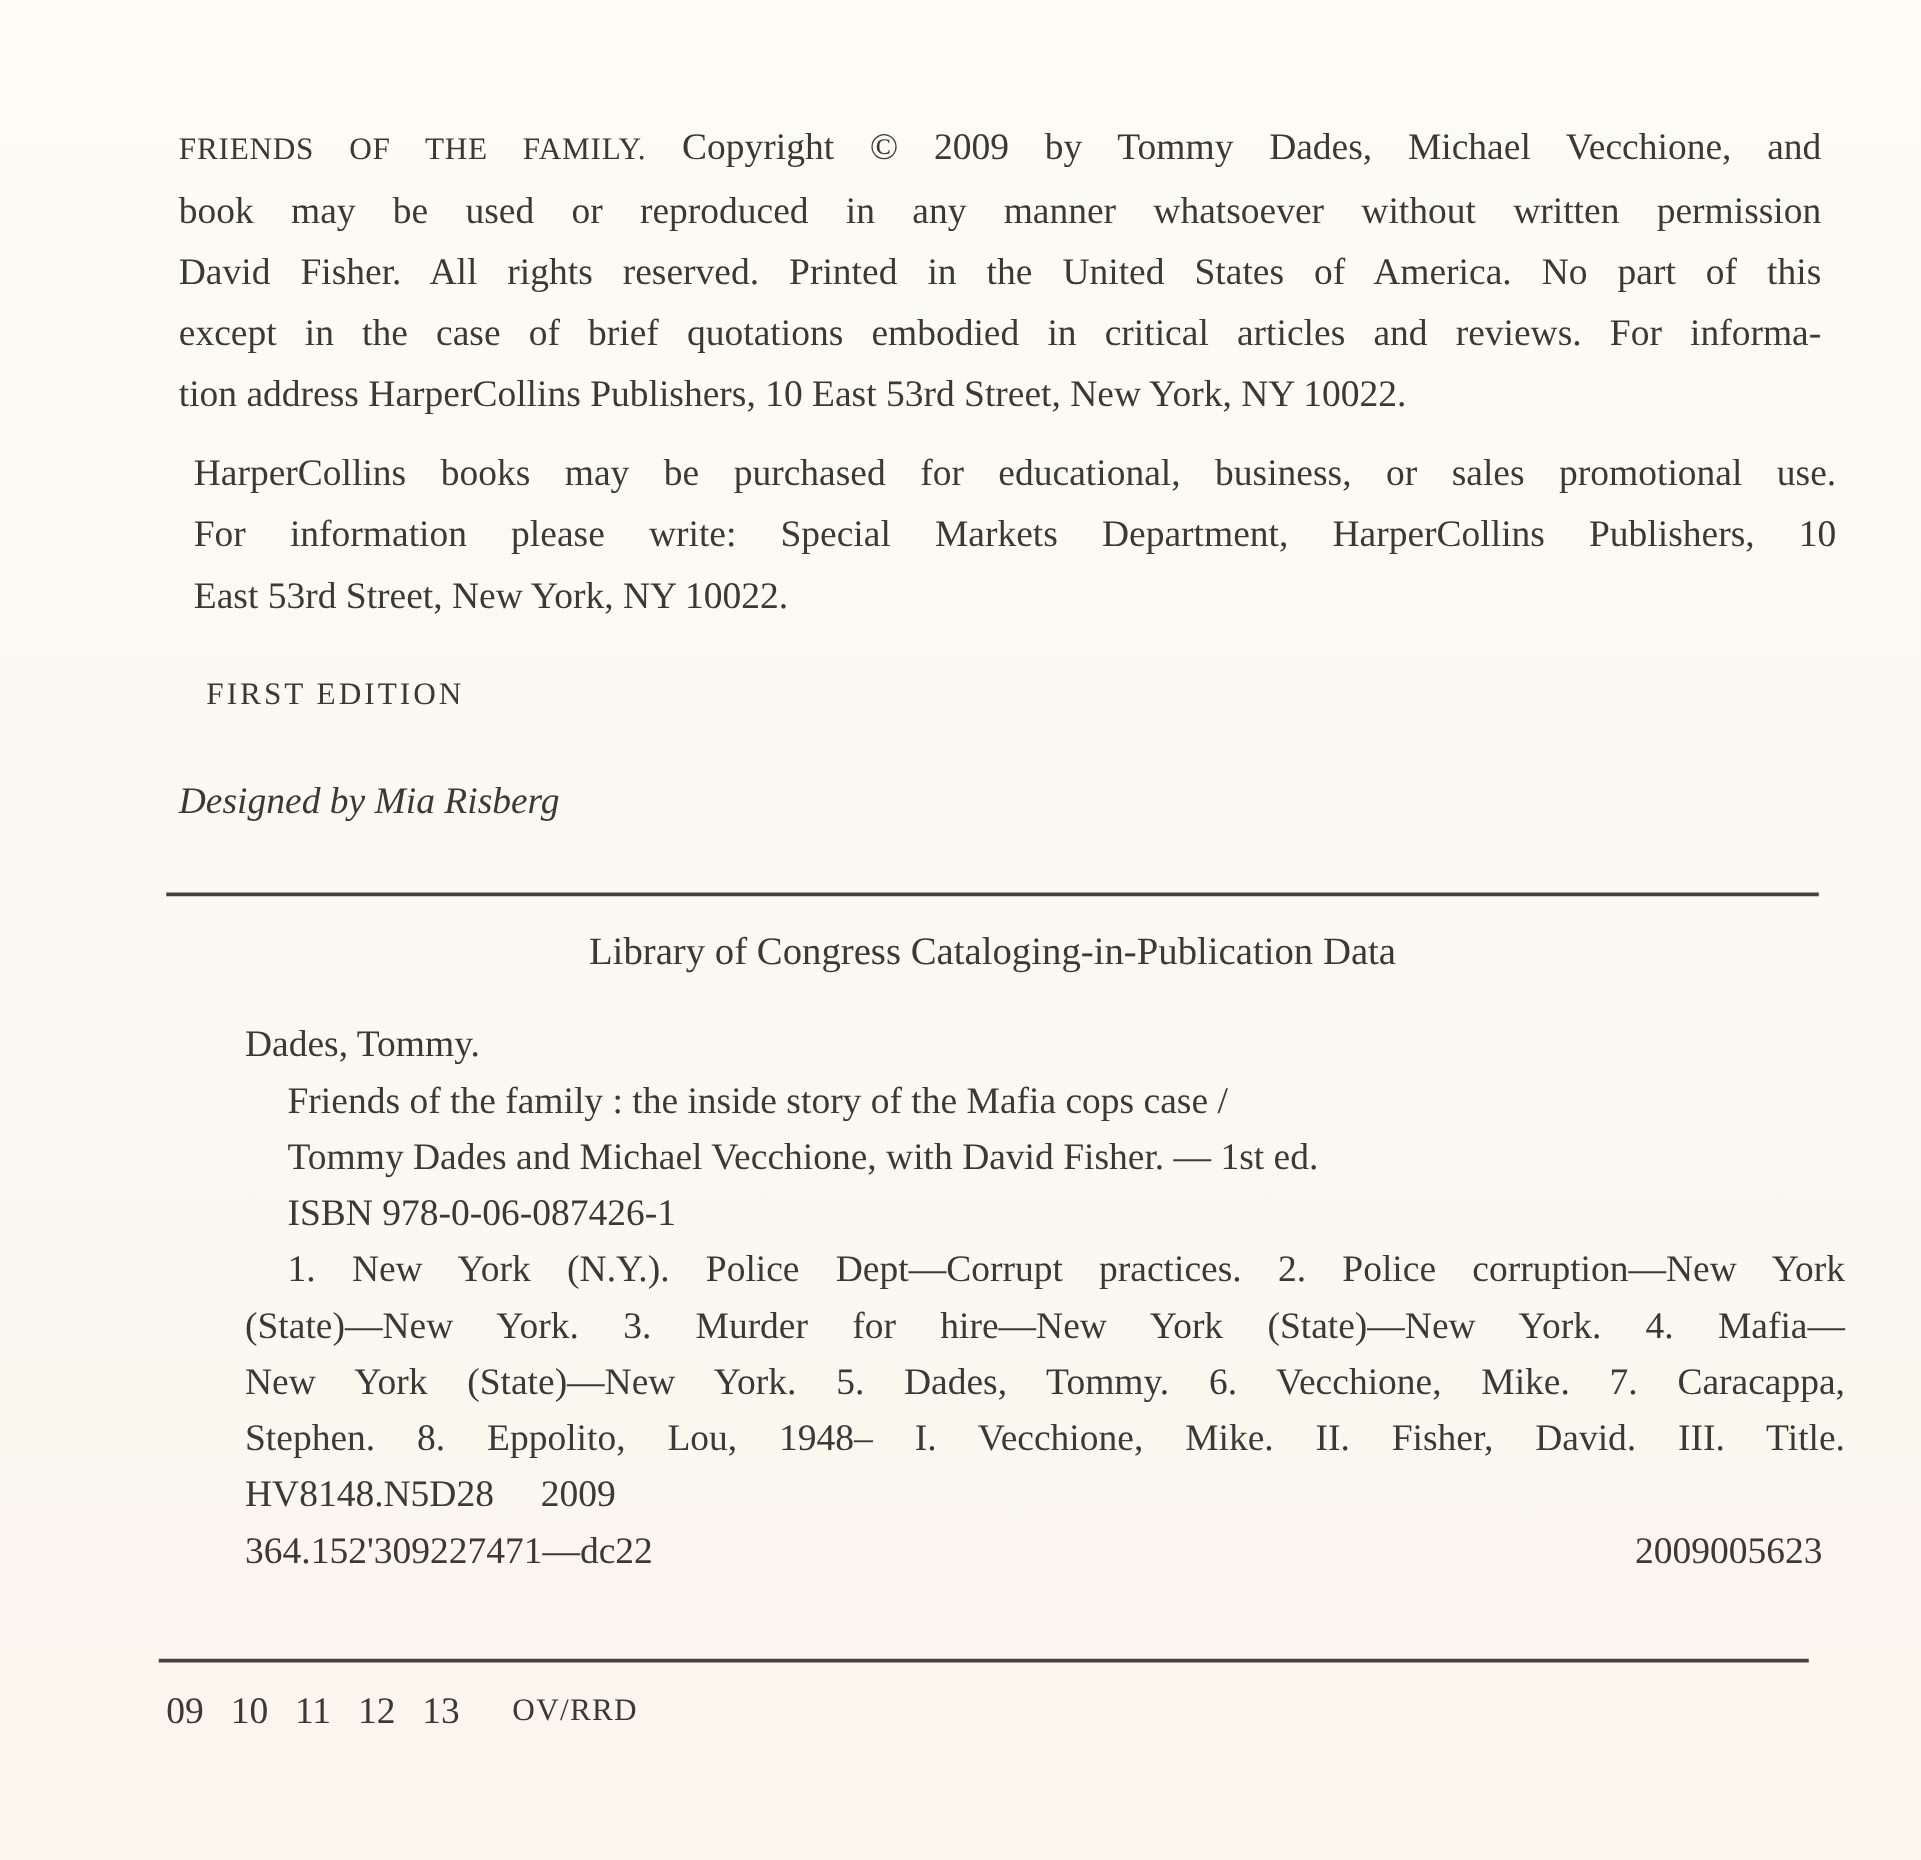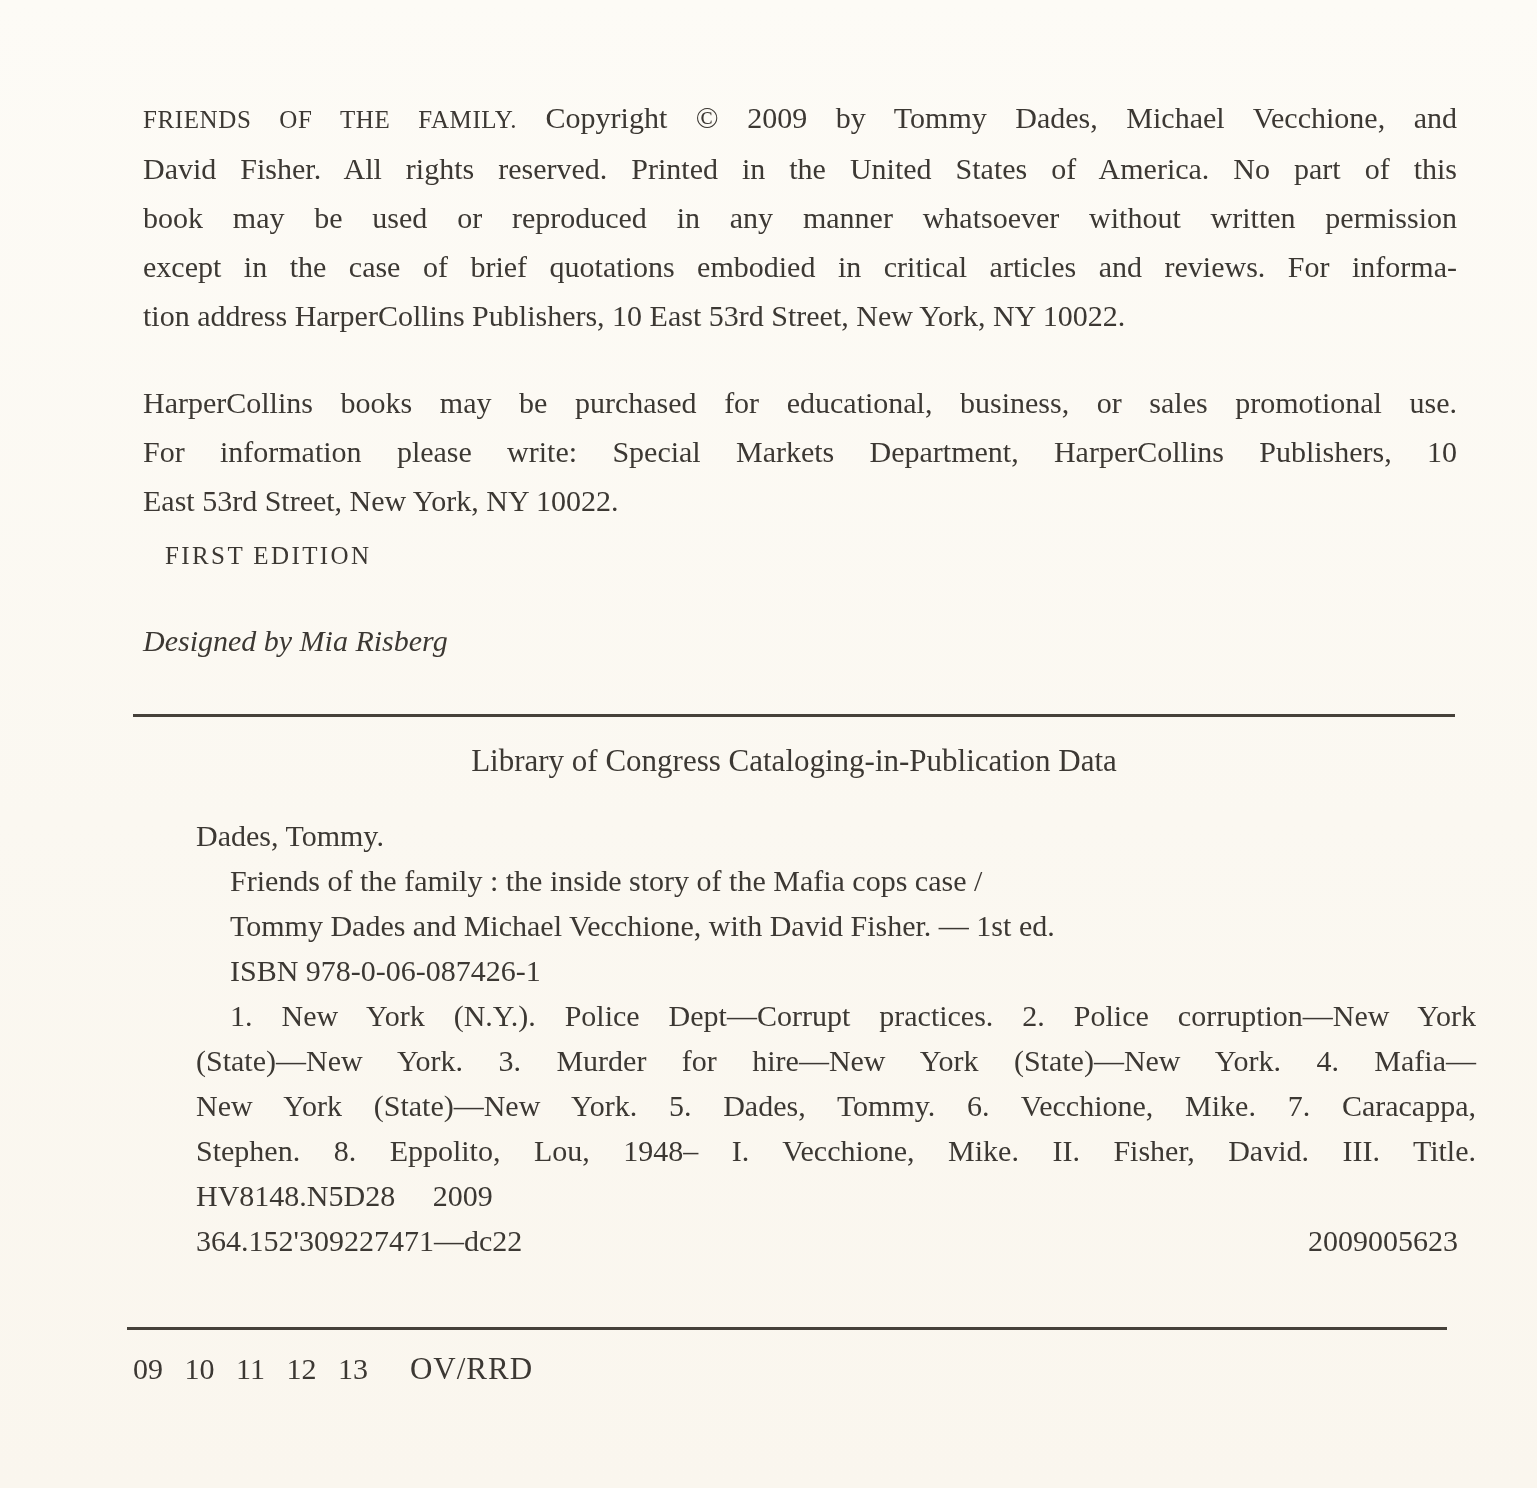--- a/index.html
+++ b/index.html
@@ -21,37 +21,37 @@
   .designer-line { font-style:italic; line-height:49px; }
   .rule { position:absolute; height:3px; background:#46413a; }
   .loc-heading { text-align:center; line-height:49px; font-size:31px; }
   .cip .ln { line-height:45px; }
   .i1 { text-indent:34px; }
   .i2 { text-indent:71px; }
   .pre { white-space:pre; }
   .dcline { display:flex; justify-content:space-between;text-align:center; }
   .printer { display:flex; align-items:center; gap:42px; line-height:49px; }
   .printer .years { word-spacing:14px; }
-  .printer .plant { font-size:31px; letter-spacing:1px; }
+  .printer .plant { font-size:25px; letter-spacing:1px; }
   .printer .imp   { word-spacing:10px; }
 </style>
 </head>
 <body>
 
 <div class="page">
 
   <section class="block" style="top:93px; left:143px; width:1314px;">
     <div class="ln j"><span class="sc">FRIENDS OF THE FAMILY.</span> <span>Copyright © 2009 by Tommy Dades, Michael Vecchione, and</span></div>
+    <div class="ln j">book may be used or reproduced in any manner whatsoever without written permission</div>
     <div class="ln j">David Fisher. All rights reserved. Printed in the United States of America. No part of this</div>
-    <div class="ln j">book may be used or reproduced in any manner whatsoever without written permission</div>
     <div class="ln j">except in the case of brief quotations embodied in critical articles and reviews. For informa-</div>
     <div class="ln">tion address HarperCollins Publishers, 10 East 53rd Street, New York, NY 10022.</div>
   </section>
 
-  <section class="block" style="top:354px; left:143px; width:1314px;margin-top:24px;">
+  <section class="block" style="top:354px; left:155px; width:1314px;">
     <div class="ln j">HarperCollins books may be purchased for educational, business, or sales promotional use.</div>
     <div class="ln j">For information please write: Special Markets Department, HarperCollins Publishers, 10</div>
     <div class="ln">East 53rd Street, New York, NY 10022.</div>
   </section>
 
   <section class="block" style="top:531px; left:143px; width:1314px;">
     <div class="edition-line">FIRST EDITION</div>
   </section>
 
   <section class="block" style="top:616px; left:143px; width:1314px;">

